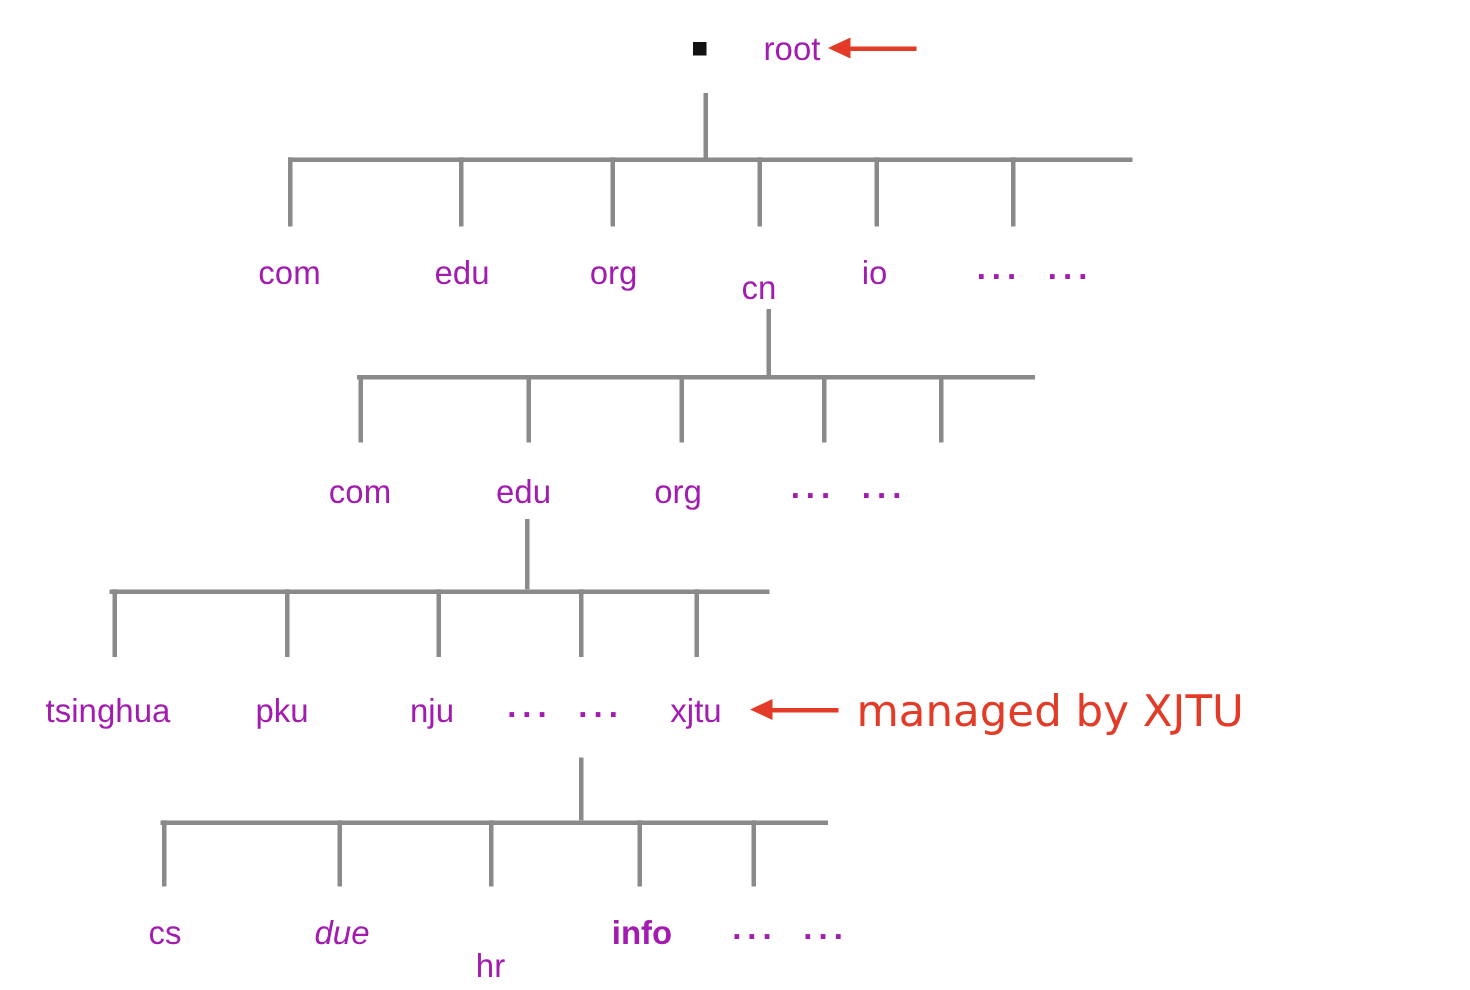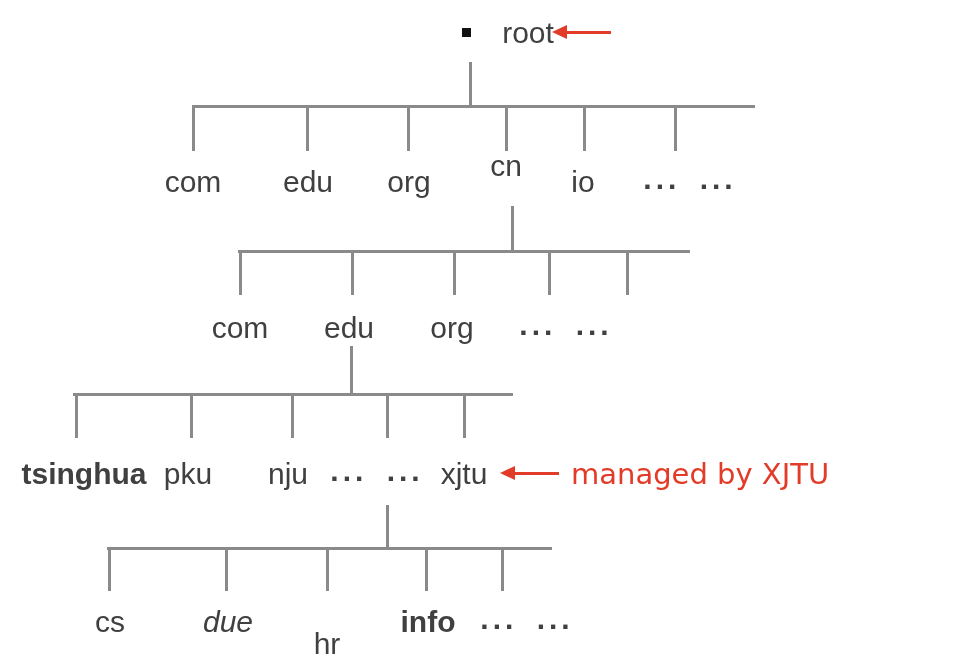--- a/index.html
+++ b/index.html
@@ -1,19 +1,19 @@
 <!DOCTYPE html>
 <html><head>
 <meta charset="utf-8">
 <style>
   html,body{margin:0;padding:0;background:#ffffff;}
   .canvas{position:relative;width:980px;height:660px;background:#ffffff;overflow:hidden;
           font-family:"Liberation Sans",sans-serif;}
-  .label{position:absolute;transform:translateX(-50%);font-size:30px;line-height:32px;
-         color:#404040;white-space:nowrap;}
+  .label{position:absolute;transform:translateX(-50%);font-size:22px;line-height:32px;
+         color:#a21caf;white-space:nowrap;}
   .dots{font-weight:700;letter-spacing:4px;word-spacing:7px;}
   .bar{position:absolute;height:3px;background:#8a8a8a;}
   .tick{position:absolute;width:3px;background:#8a8a8a;}
   .stem{position:absolute;width:3px;background:#8a8a8a;}
   .bullet{position:absolute;width:9px;height:9px;background:#121212;}
   .note{position:absolute;font-family:"DejaVu Sans",sans-serif;font-size:29px;line-height:34px;
         color:#e23b28;white-space:nowrap;}
   .arrow{position:absolute;width:45px;height:3px;background:#e23b28;}
   .arrow::before{content:"";position:absolute;left:-14px;top:-6px;width:0;height:0;
         border-right:15px solid #e23b28;border-top:7px solid transparent;border-bottom:7px solid transparent;}
@@ -33,21 +33,21 @@
   <div class="tick" style="left:192px;top:105px;height:46px;"></div>
   <div class="tick" style="left:306px;top:105px;height:46px;"></div>
   <div class="tick" style="left:407px;top:105px;height:46px;"></div>
   <div class="tick" style="left:505px;top:105px;height:46px;"></div>
   <div class="tick" style="left:583px;top:105px;height:46px;"></div>
   <div class="tick" style="left:674px;top:105px;height:46px;"></div>
 
   <div class="label" style="left:193px;top:166px;">com</div>
   <div class="label" style="left:308px;top:166px;">edu</div>
   <div class="label" style="left:409px;top:166px;">org</div>
-  <div class="label" style="left:506px;top:150px;">cn</div>
+  <div class="label" style="left:506px;top:176px;">cn</div>
   <div class="label" style="left:583px;top:166px;">io</div>
   <div class="label dots" style="left:690px;top:163px;">... ...</div>
 
   <div class="stem" style="left:511px;top:206px;height:44px;"></div>
 
   <div class="bar" style="left:238px;top:250px;width:452px;"></div>
   <div class="tick" style="left:239px;top:250px;height:45px;"></div>
   <div class="tick" style="left:351px;top:250px;height:45px;"></div>
   <div class="tick" style="left:453px;top:250px;height:45px;"></div>
   <div class="tick" style="left:548px;top:250px;height:45px;"></div>
@@ -60,21 +60,21 @@
 
   <div class="stem" style="left:350px;top:346px;height:47px;"></div>
 
   <div class="bar" style="left:73px;top:393px;width:440px;"></div>
   <div class="tick" style="left:75px;top:393px;height:45px;"></div>
   <div class="tick" style="left:190px;top:393px;height:45px;"></div>
   <div class="tick" style="left:291px;top:393px;height:45px;"></div>
   <div class="tick" style="left:386px;top:393px;height:45px;"></div>
   <div class="tick" style="left:463px;top:393px;height:45px;"></div>
 
-  <div class="label" style="left:84px;top:458px;font-weight:bold;">tsinghua</div>
+  <div class="label" style="left:72px;top:458px;">tsinghua</div>
   <div class="label" style="left:188px;top:458px;">pku</div>
   <div class="label" style="left:288px;top:458px;text-align:right;">nju</div>
   <div class="label dots" style="left:377px;top:455px;">... ...</div>
   <div class="label" style="left:464px;top:458px;">xjtu</div>
   <div class="arrow" style="left:514px;top:472px;"></div>
   <div class="note" style="left:571px;top:457px;">managed by XJTU</div>
 
   <div class="stem" style="left:386px;top:505px;height:42px;"></div>
 
   <div class="bar" style="left:107px;top:547px;width:445px;"></div>

